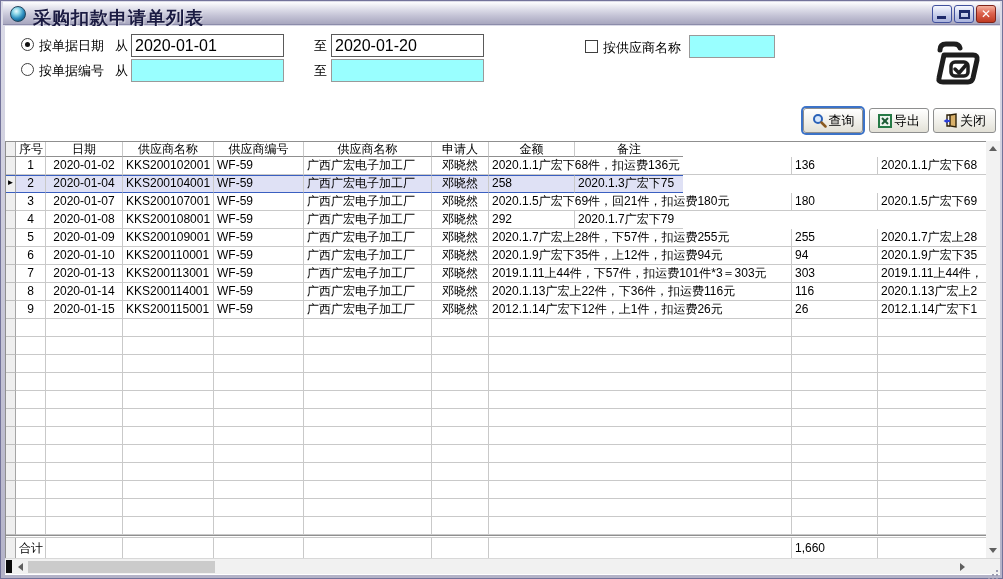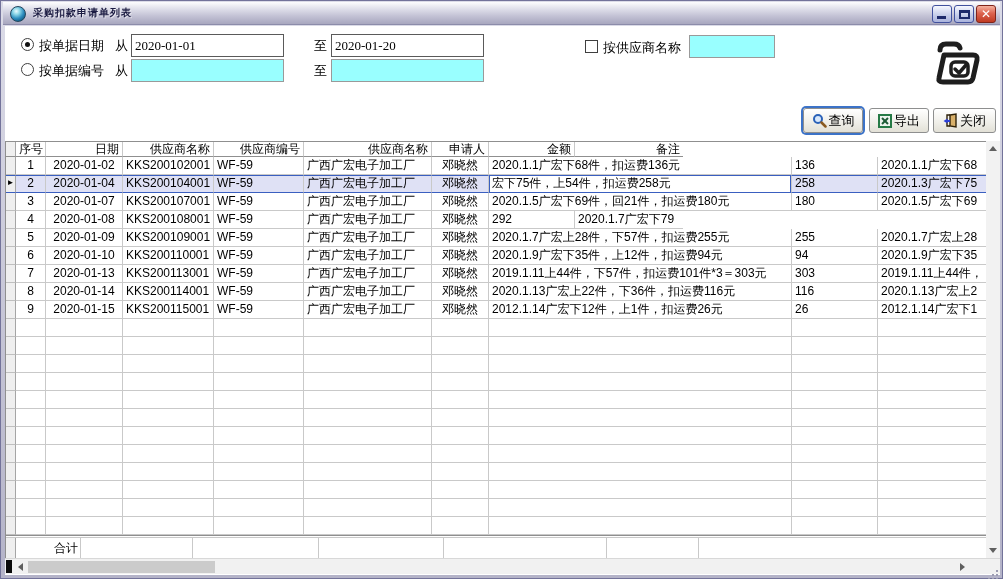--- a/index.html
+++ b/index.html
@@ -9,39 +9,39 @@
     background:linear-gradient(#dcdce8,#b4b3c8);
     border:1px solid #73739a;}
 
   
   .titlebar{position:absolute;left:2px;top:1px;right:2px;height:23px;
     background:linear-gradient(#fdfdfe 0%,#dcdce8 35%,#c2c1d4 65%,#a8a7bf 100%);
     border-bottom:1px solid #8c8caa;}
   .orb{position:absolute;left:7px;top:4px;width:16px;height:16px;border-radius:50%;
     background:radial-gradient(circle at 38% 30%, #eafaff 0%, #8fd8e8 25%, #2f8fc0 55%, #0f5a86 82%, #073a5a 100%);
     border:1px solid #23475e;}
-  .wtitle{position:absolute;left:30px;top:4px;font-size:10px;font-weight:bold;color:#1b1b42;
+  .wtitle{position:absolute;left:30px;top:4px;font-size:18px;font-weight:bold;color:#1b1b42;
     letter-spacing:1px;text-shadow:1px 1px 0 rgba(255,255,255,.55);}
   .winbtn{position:absolute;top:3px;width:20px;height:18px;border-radius:3px;border:1px solid #41519e;
     background:linear-gradient(#f6f8ff,#c3cbe8 60%,#aab3dc);}
   .btn-min{right:48px;} .btn-max{right:26px;}
   .btn-close{right:4px;border-color:#7e241a;background:linear-gradient(#f4b2a0,#dd6450 45%,#c03a22);}
   .glyph-min{position:absolute;left:4px;bottom:3px;width:9px;height:3px;background:#1d2a6b;}
   .glyph-max{position:absolute;left:4px;top:4px;width:11px;height:9px;border:2px solid #1d2a6b;border-top-width:3px;}
   .glyph-x{position:absolute;left:0;top:1px;width:100%;text-align:center;color:#fff;font-size:12px;font-weight:bold;}
 
   
   .content{position:absolute;left:4px;top:25px;width:995px;height:549px;background:#fff;}
   .lbl{position:absolute;font-size:13px;color:#000;white-space:nowrap;}
 
   .radio{position:absolute;width:13px;height:13px;border:1px solid #3f3f3f;border-radius:50%;background:#fff;}
   .radio.on::after{content:'';position:absolute;left:3px;top:3px;width:5px;height:5px;border-radius:50%;background:#101010;}
   .checkbox{position:absolute;width:13px;height:13px;border:1px solid #3f3f3f;background:#fff;}
 
-  .tbox{position:absolute;height:23px;font-family:Liberation Serif, serif;font-size:13px;padding:1px 3px;border:1px solid #5a5a5a;background:#fff;color:#000;}
+  .tbox{position:absolute;height:23px;font-family:Liberation Sans, sans-serif;font-size:16px;padding:1px 3px;border:1px solid #5a5a5a;background:#fff;color:#000;}
   .tbox.cyan{background:#99ffff;border:1px solid #9a9a9a;}
 
   .folder{position:absolute;left:928px;top:10px;width:48px;height:50px;cursor:pointer;}
 
   
   .toolbtn{position:absolute;top:82px;height:25px;display:flex;align-items:center;justify-content:center;gap:2px;
     background:linear-gradient(#ffffff,#efeee8 60%,#e2e0d6);border:1px solid #8e8f8f;border-radius:3px;
     font-size:13px;color:#000;cursor:pointer;}
   .toolbtn.focusring{border:1px solid #8e8f8f;box-shadow:0 0 0 2px #3c73c8;border-radius:3px;}
   #btn-query{left:798px;width:60px;}
@@ -59,28 +59,28 @@
   .c0{width:30px;flex:0 0 30px;text-align:center;}
   .c1{width:77px;flex:0 0 77px;text-align:center;}
   .c2{width:91px;flex:0 0 91px;}
   .c3{width:90px;flex:0 0 90px;}
   .c4{width:128px;flex:0 0 128px;}
   .c5{width:57px;flex:0 0 57px;text-align:center;}
   .c6{width:303px;flex:0 0 303px;}
   .c7{width:86px;flex:0 0 86px;}
   .c8{width:108px;flex:0 0 108px;border-right:none;}
   .ghead{height:15px;}
-  .ghead .gcell{border-bottom:1px solid #8f8f8f;line-height:14px;background:#fff;text-align:right;}
+  .ghead .gcell{border-bottom:1px solid #8f8f8f;line-height:14px;background:#fff;text-align:center;}
   .ghead .gcell.c0{text-align:center;}
   .ghead .gsel{border-bottom:1px solid #8f8f8f;}
   .grow.sel .gcell{background:#dfe1f5;border-top:1px solid #3a5fc0;border-bottom:1px solid #3a5fc0;line-height:15px;}
   .grow.sel .gsel{border-top:1px solid #3a5fc0;border-bottom:1px solid #3a5fc0;line-height:14px;}
   .gcell.cur{box-shadow:inset 1px 0 0 #3a5fc0, inset -1px 0 0 #3a5fc0;background:#fff !important;}
   .gsep{height:3px;border-top:1px solid #8f8f8f;border-bottom:1px solid #c9c9c9;background:#fff;}
-  .gfoot{height:21px;gap:35px;}
+  .gfoot{height:21px;}
   .gfoot .gcell{border-bottom:none;line-height:20px;}
   .gfoot .gsel{border-bottom:none;}
   .gfoot .fl{text-align:left;}
 
   
   .vscroll{position:absolute;left:981px;top:0;width:14px;height:417px;background:#f2f2f2;}
   .sbtn{position:absolute;left:0;width:14px;height:15px;display:flex;align-items:center;justify-content:center;cursor:pointer;}
   .tri{width:0;height:0;}
   .tri.up{border-left:4px solid transparent;border-right:4px solid transparent;border-bottom:5px solid #5f5f5f;}
   .tri.down{border-left:4px solid transparent;border-right:4px solid transparent;border-top:5px solid #5f5f5f;}
@@ -190,21 +190,20 @@
             <div class="gcell c8">2020.1.1广宏下68</div>
           </div>
           <div class="grow sel">
             <div class="gsel">►</div>
             <div class="gcell c0">2</div>
             <div class="gcell c1">2020-01-04</div>
             <div class="gcell c2">KKS200104001</div>
             <div class="gcell c3">WF-59</div>
             <div class="gcell c4">广西广宏电子加工厂</div>
             <div class="gcell c5">邓晓然</div>
-            <div class="gcell c6 cur">宏下75件，上54件，扣运费258元</div>
             <div class="gcell c7">258</div>
             <div class="gcell c8">2020.1.3广宏下75</div>
           </div>
           <div class="grow">
             <div class="gsel"></div>
             <div class="gcell c0">3</div>
             <div class="gcell c1">2020-01-07</div>
             <div class="gcell c2">KKS200107001</div>
             <div class="gcell c3">WF-59</div>
             <div class="gcell c4">广西广宏电子加工厂</div>

